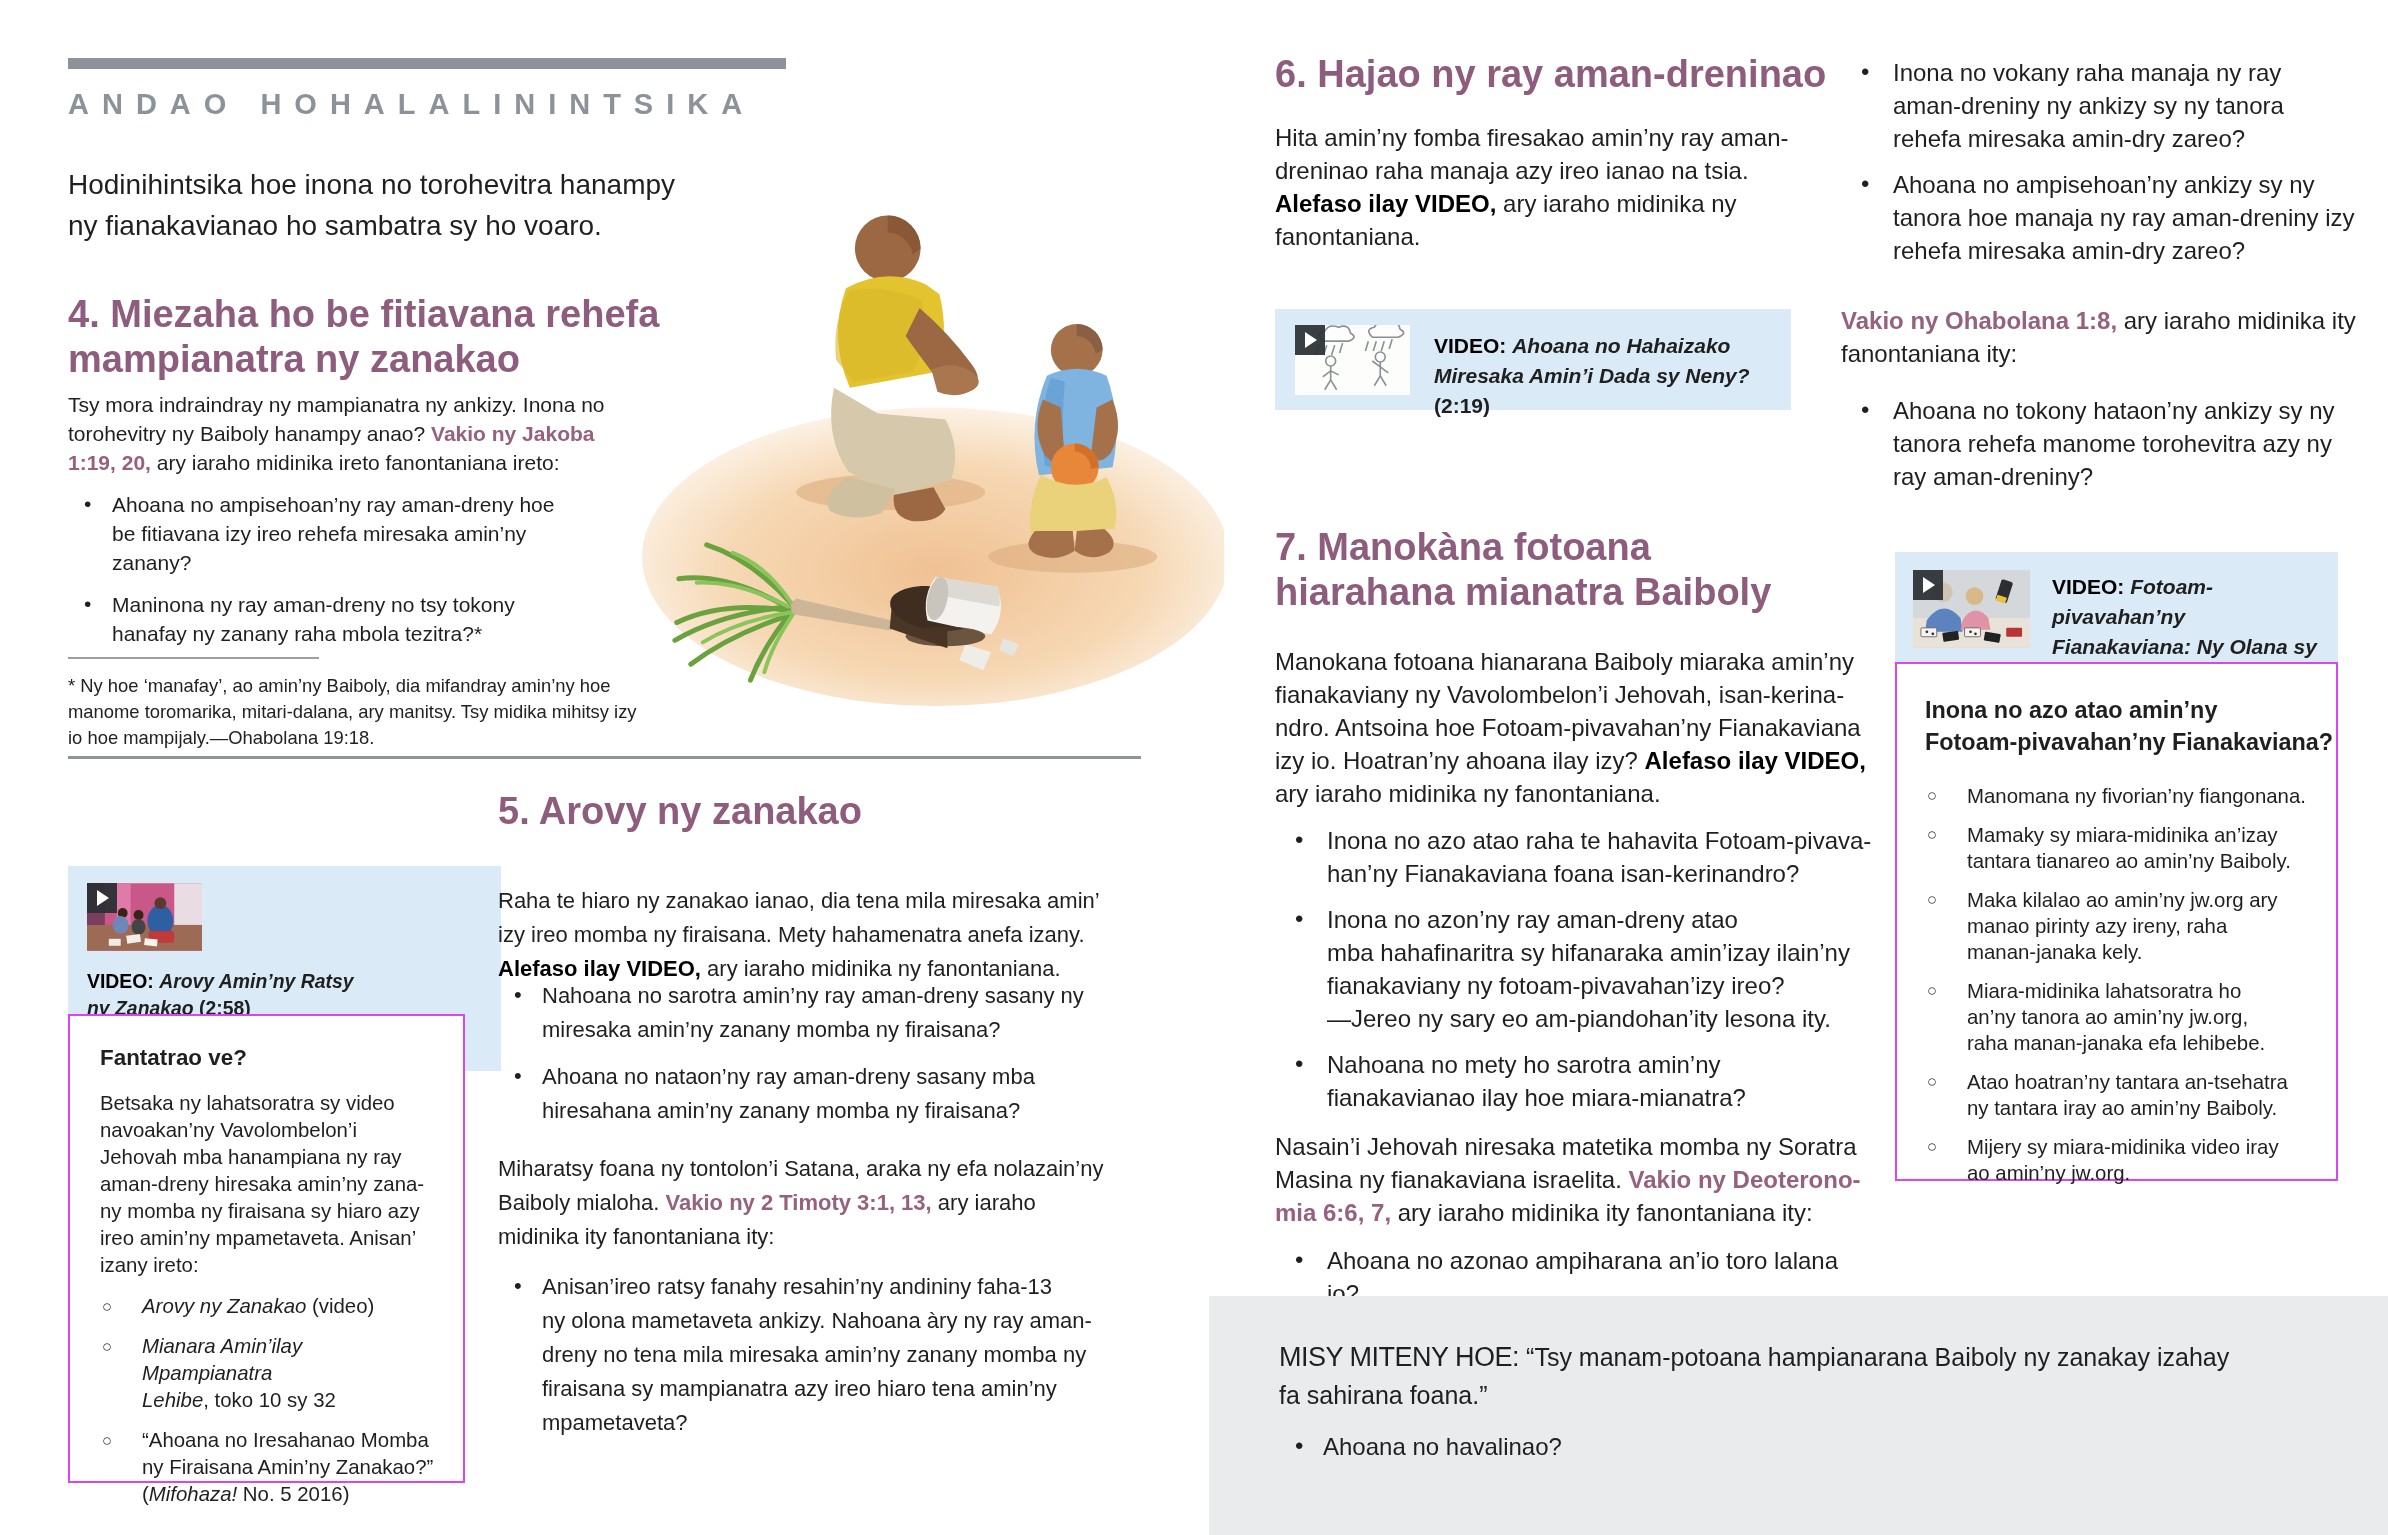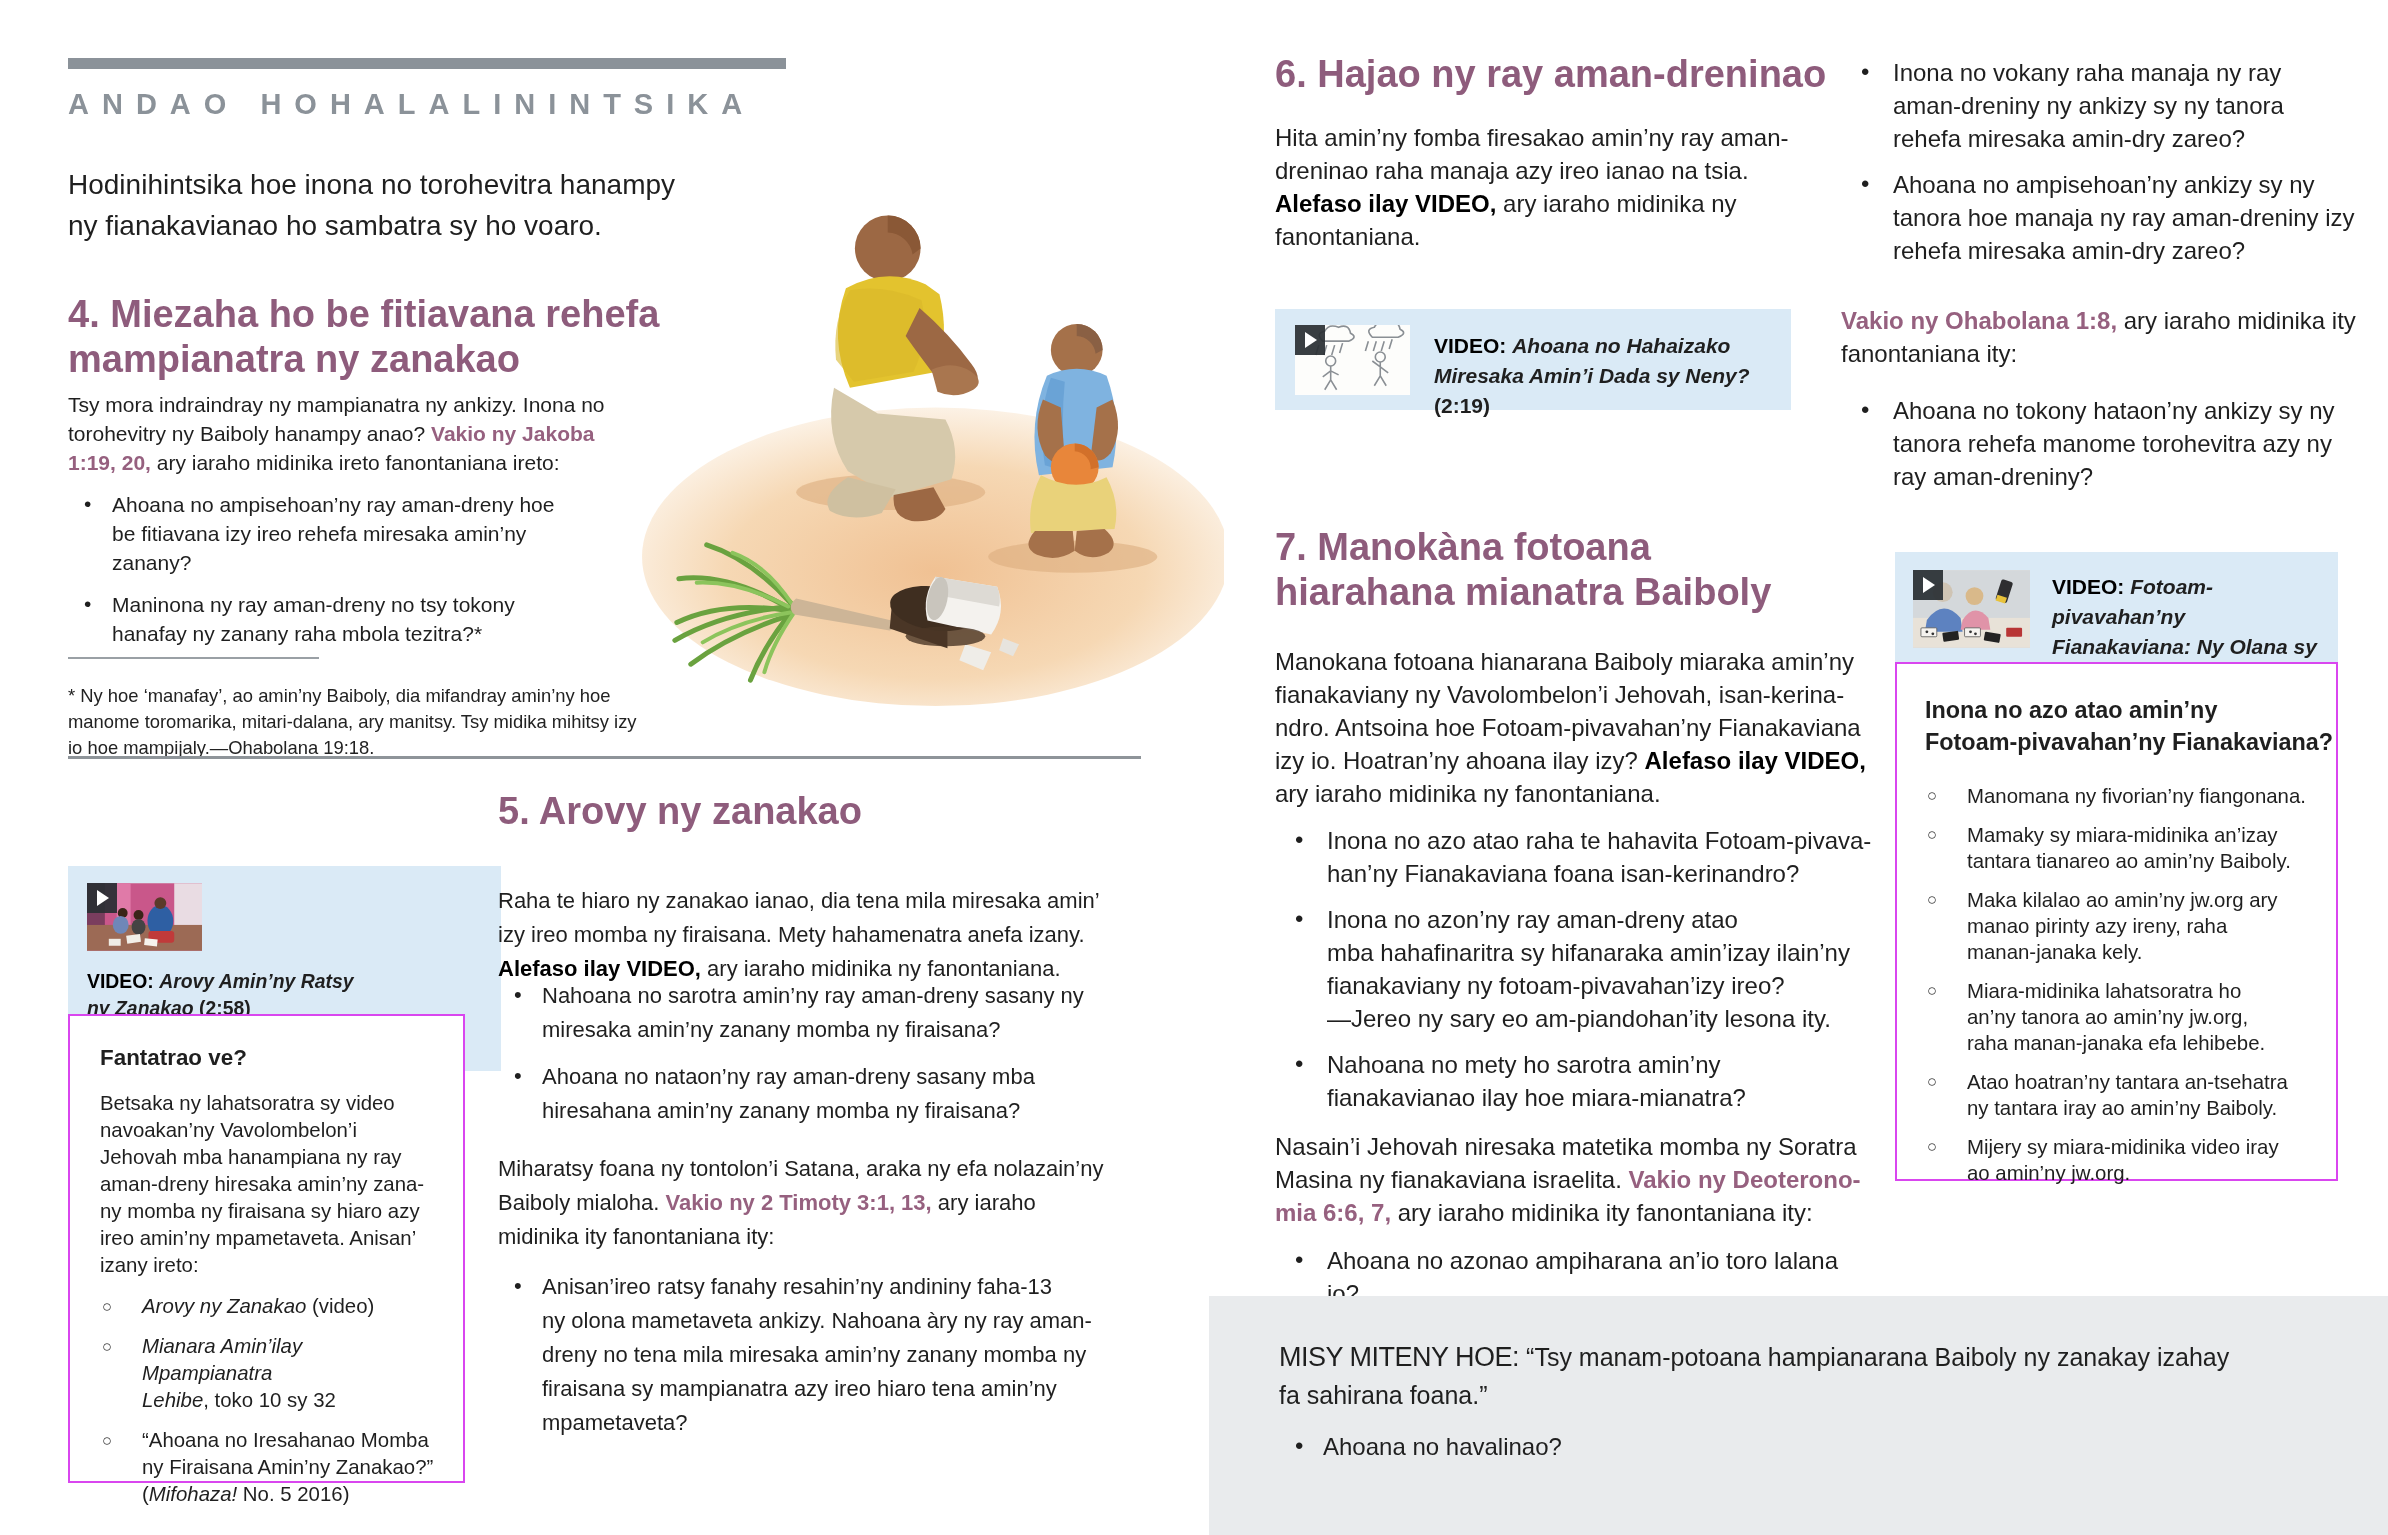--- a/index.html
+++ b/index.html
@@ -10,21 +10,21 @@
   .pre { white-space:pre-line; }
 
   
   .kicker-bar { background:#8b9299; height:11px; }
   .kicker { color:#8b9299; font-weight:bold; font-size:29px; letter-spacing:13px; }
   .intro { font-size:28px; line-height:41px; }
   h2.sec { color:#8e5c7c; font-weight:bold; font-size:38px; line-height:45px; white-space:pre-line; }
   .body-l { font-size:21px; line-height:29px; }
   .body-s5 { font-size:22px; line-height:34px; }
   .body-r { font-size:24px; line-height:33px; }
-  .footnote { font-size:18.4px; line-height:26px; color:#222;margin-top:10px; }
+  .footnote { font-size:18.4px; line-height:26px; color:#222; }
   .r-scr { color:#96607f; font-weight:bold; }
   .r-vid { color:#000000; font-weight:bold; }
   .r-it { font-style:italic; }
   .r-b { font-weight:bold; font-style:normal; }
 
   ul { list-style:none; }
   ul.blist li { position:relative; padding-left:44px; margin-bottom:13px; white-space:pre-line; }
   ul.blist li::before { content:"•"; position:absolute; left:16px; top:-1px; }
   ul.blist-wide li { padding-left:52px; }
   ul.blist-wide li::before { left:20px; }

